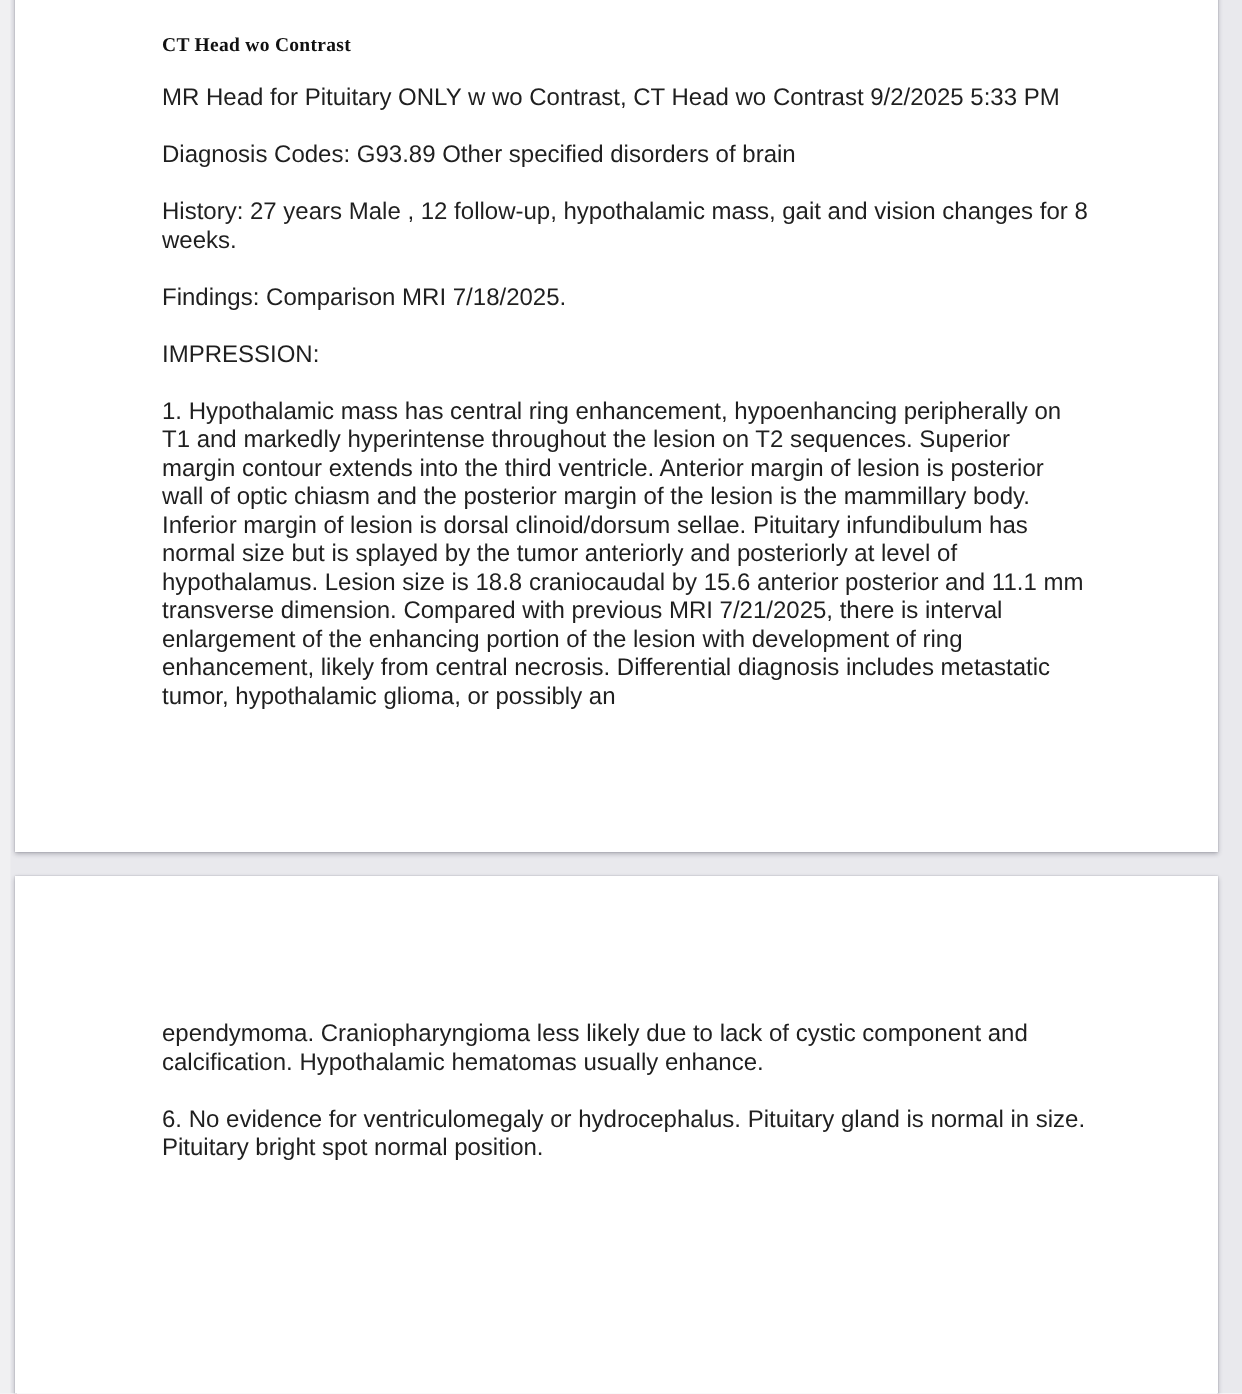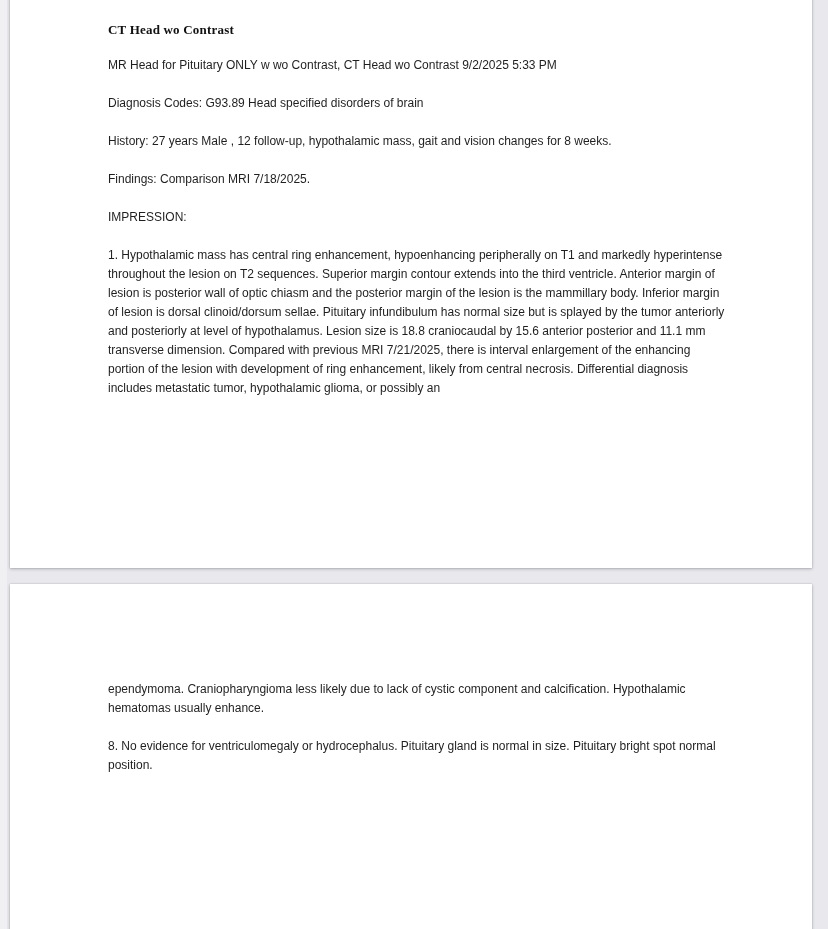--- a/index.html
+++ b/index.html
@@ -63,42 +63,42 @@
   .report-title {
     font-family: "Liberation Serif", serif;
     font-weight: bold;
     font-size: 13px;
     line-height: 15px;
     letter-spacing: 0.2px;
     color: #111111;
     margin: 0 0 19px 0;
   }
   .body-text {
-    font-size: 12px;
+    font-size: 16px;
     line-height: 19px;
     color: #1f1f1f;
     margin: 0 0 19px 0;
   }
   .body-text:last-child {
     margin-bottom: 0;
   }
 </style>
 </head>
 <body>
 
 <div class="viewer">
 
   <div class="page page-1">
     <h1 class="report-title">CT Head wo Contrast</h1>
     <p class="body-text">MR Head for Pituitary ONLY w wo Contrast, CT Head wo Contrast 9/2/2025 5:33 PM</p>
-    <p class="body-text">Diagnosis Codes: G93.89 Head specified disorders of brain</p>
+    <p class="body-text">Diagnosis Codes: G93.89 Other specified disorders of brain</p>
     <p class="body-text">History: 27 years Male , 12 follow-up, hypothalamic mass, gait and vision changes for 8 weeks.</p>
     <p class="body-text">Findings: Comparison MRI 7/18/2025.</p>
     <p class="body-text">IMPRESSION:</p>
     <p class="body-text">1. Hypothalamic mass has central ring enhancement, hypoenhancing peripherally on T1 and markedly hyperintense throughout the lesion on T2 sequences. Superior margin contour extends into the third ventricle. Anterior margin of lesion is posterior wall of optic chiasm and the posterior margin of the lesion is the mammillary body. Inferior margin of lesion is dorsal clinoid/dorsum sellae. Pituitary infundibulum has normal size but is splayed by the tumor anteriorly and posteriorly at level of hypothalamus. Lesion size is 18.8 craniocaudal by 15.6 anterior posterior and 11.1 mm transverse dimension. Compared with previous MRI 7/21/2025, there is interval enlargement of the enhancing portion of the lesion with development of ring enhancement, likely from central necrosis. Differential diagnosis includes metastatic tumor, hypothalamic glioma, or possibly an</p>
   </div>
 
   <div class="page page-2">
     <p class="body-text">ependymoma. Craniopharyngioma less likely due to lack of cystic component and calcification. Hypothalamic hematomas usually enhance.</p>
-    <p class="body-text">8. No evidence for ventriculomegaly or hydrocephalus. Pituitary gland is normal in size. Pituitary bright spot normal position.</p>
+    <p class="body-text">6. No evidence for ventriculomegaly or hydrocephalus. Pituitary gland is normal in size. Pituitary bright spot normal position.</p>
   </div>
 
 </div>
 
 </body></html>

